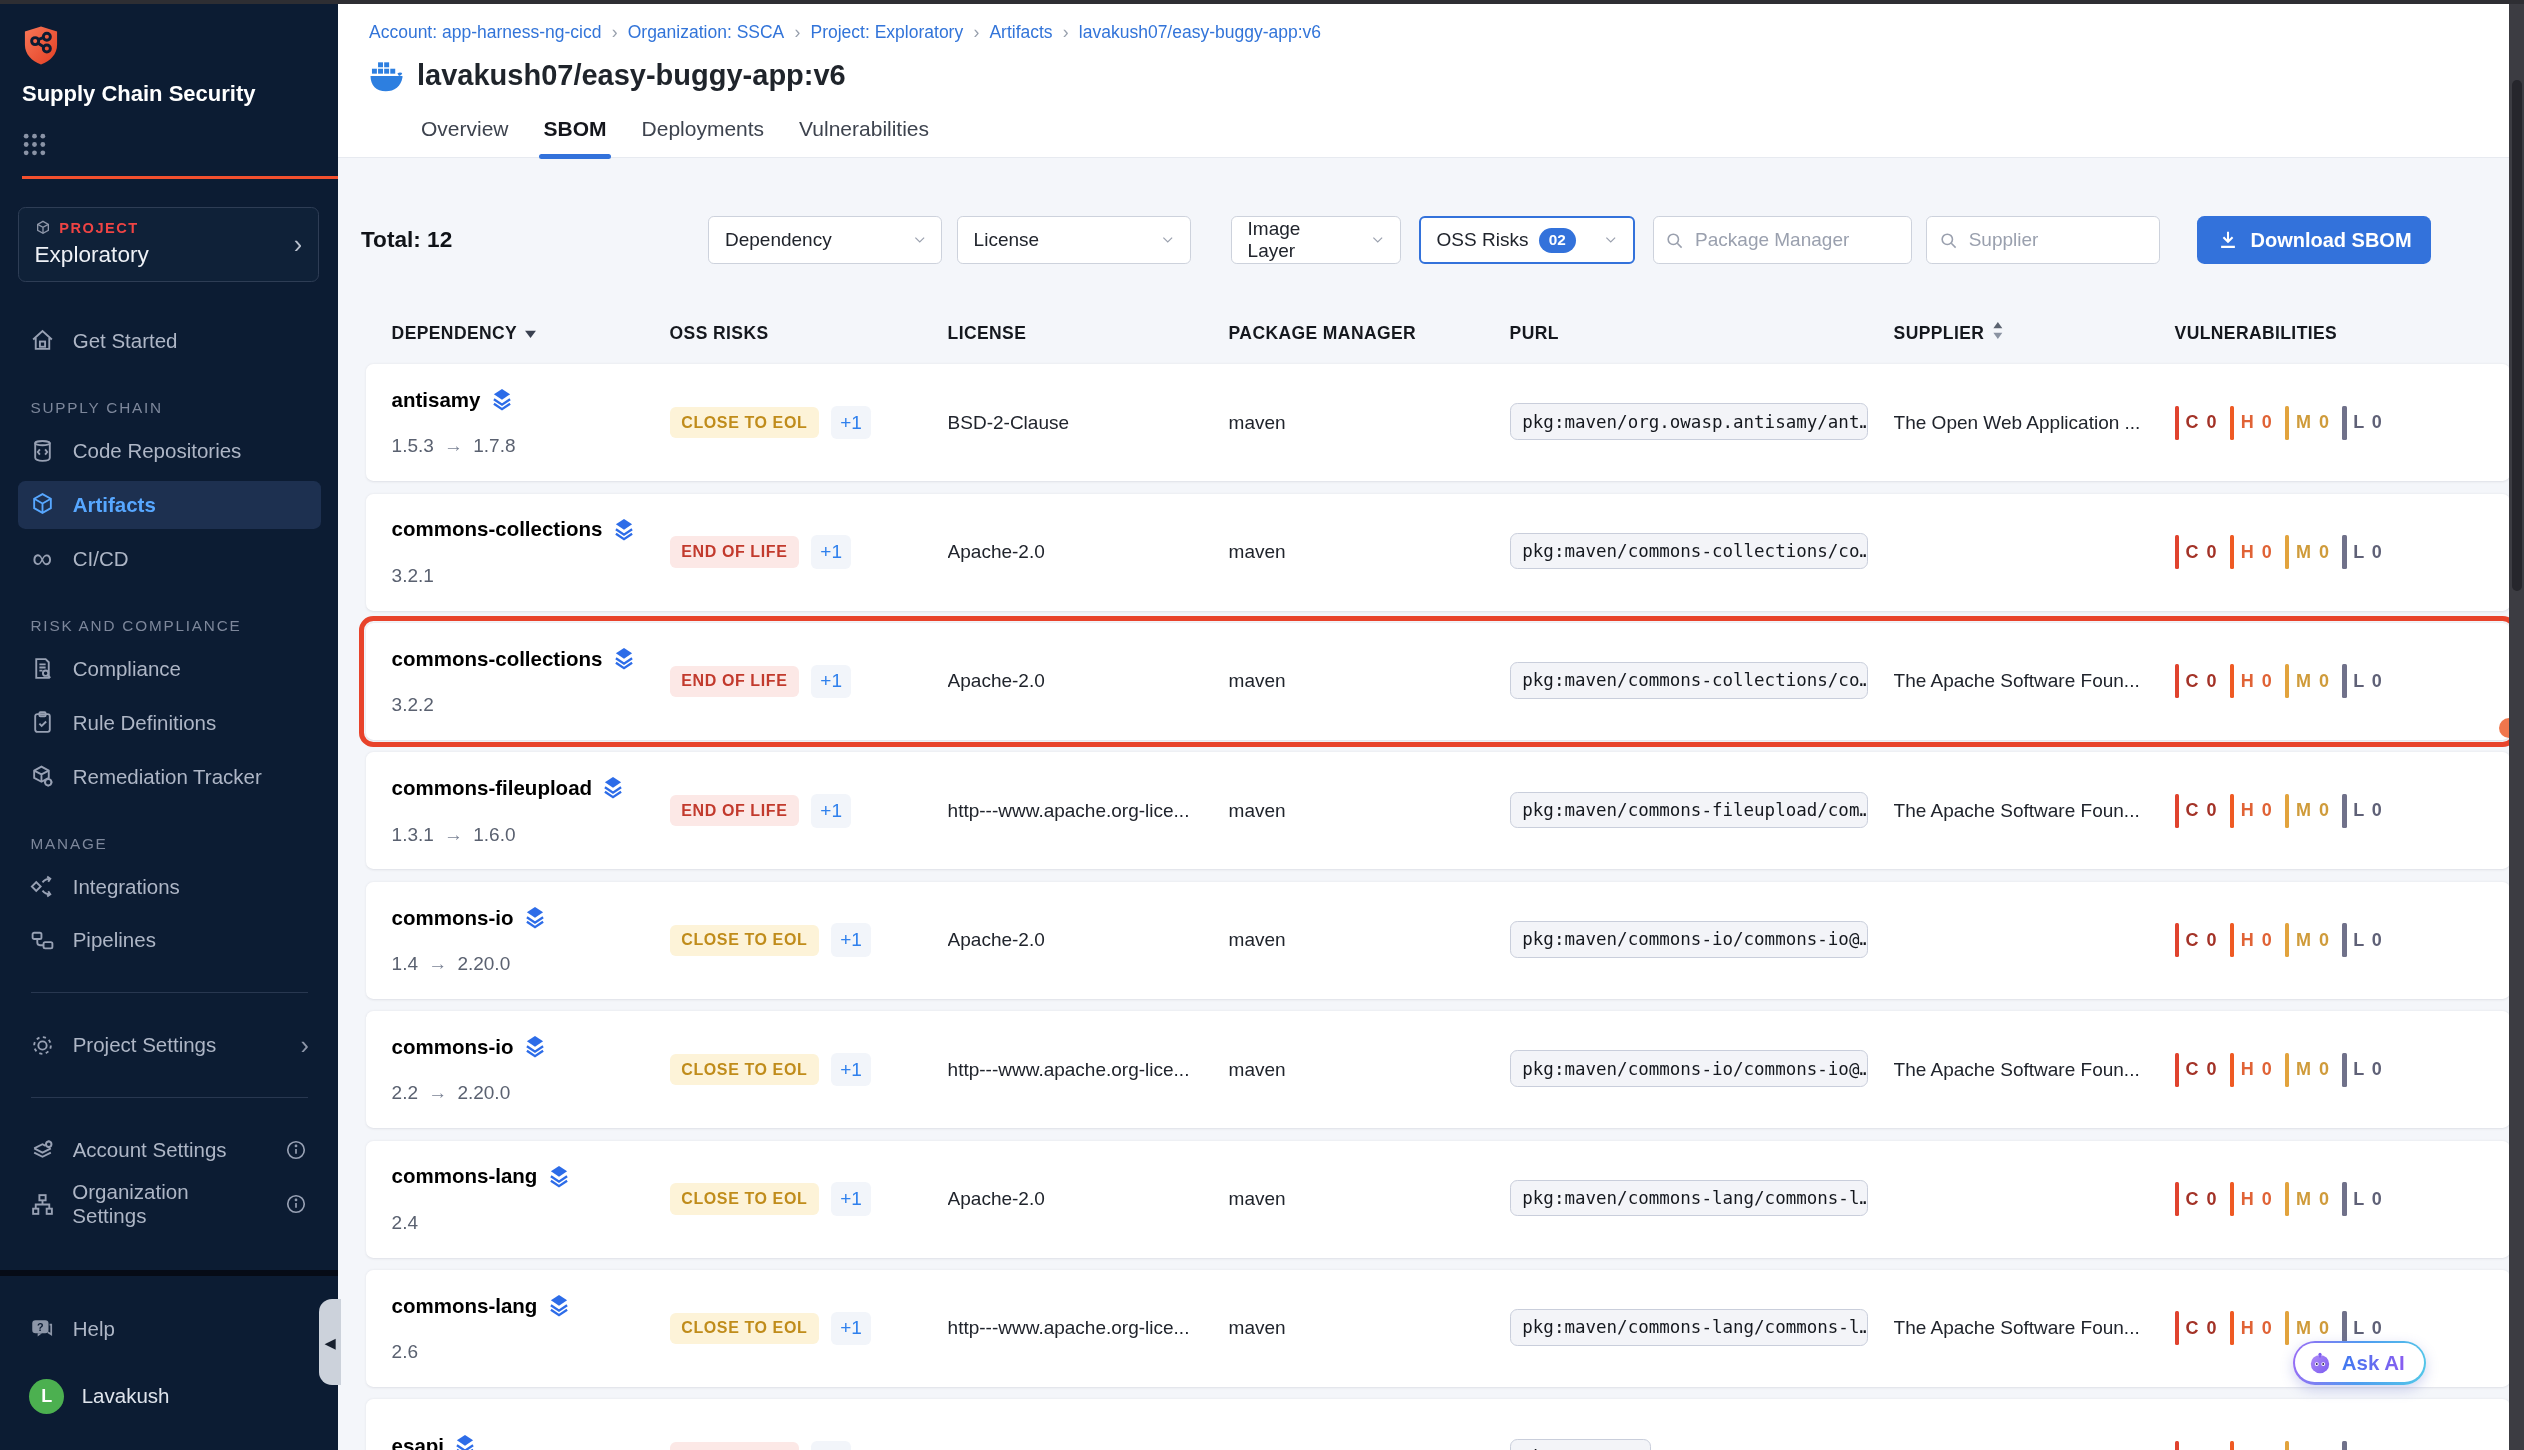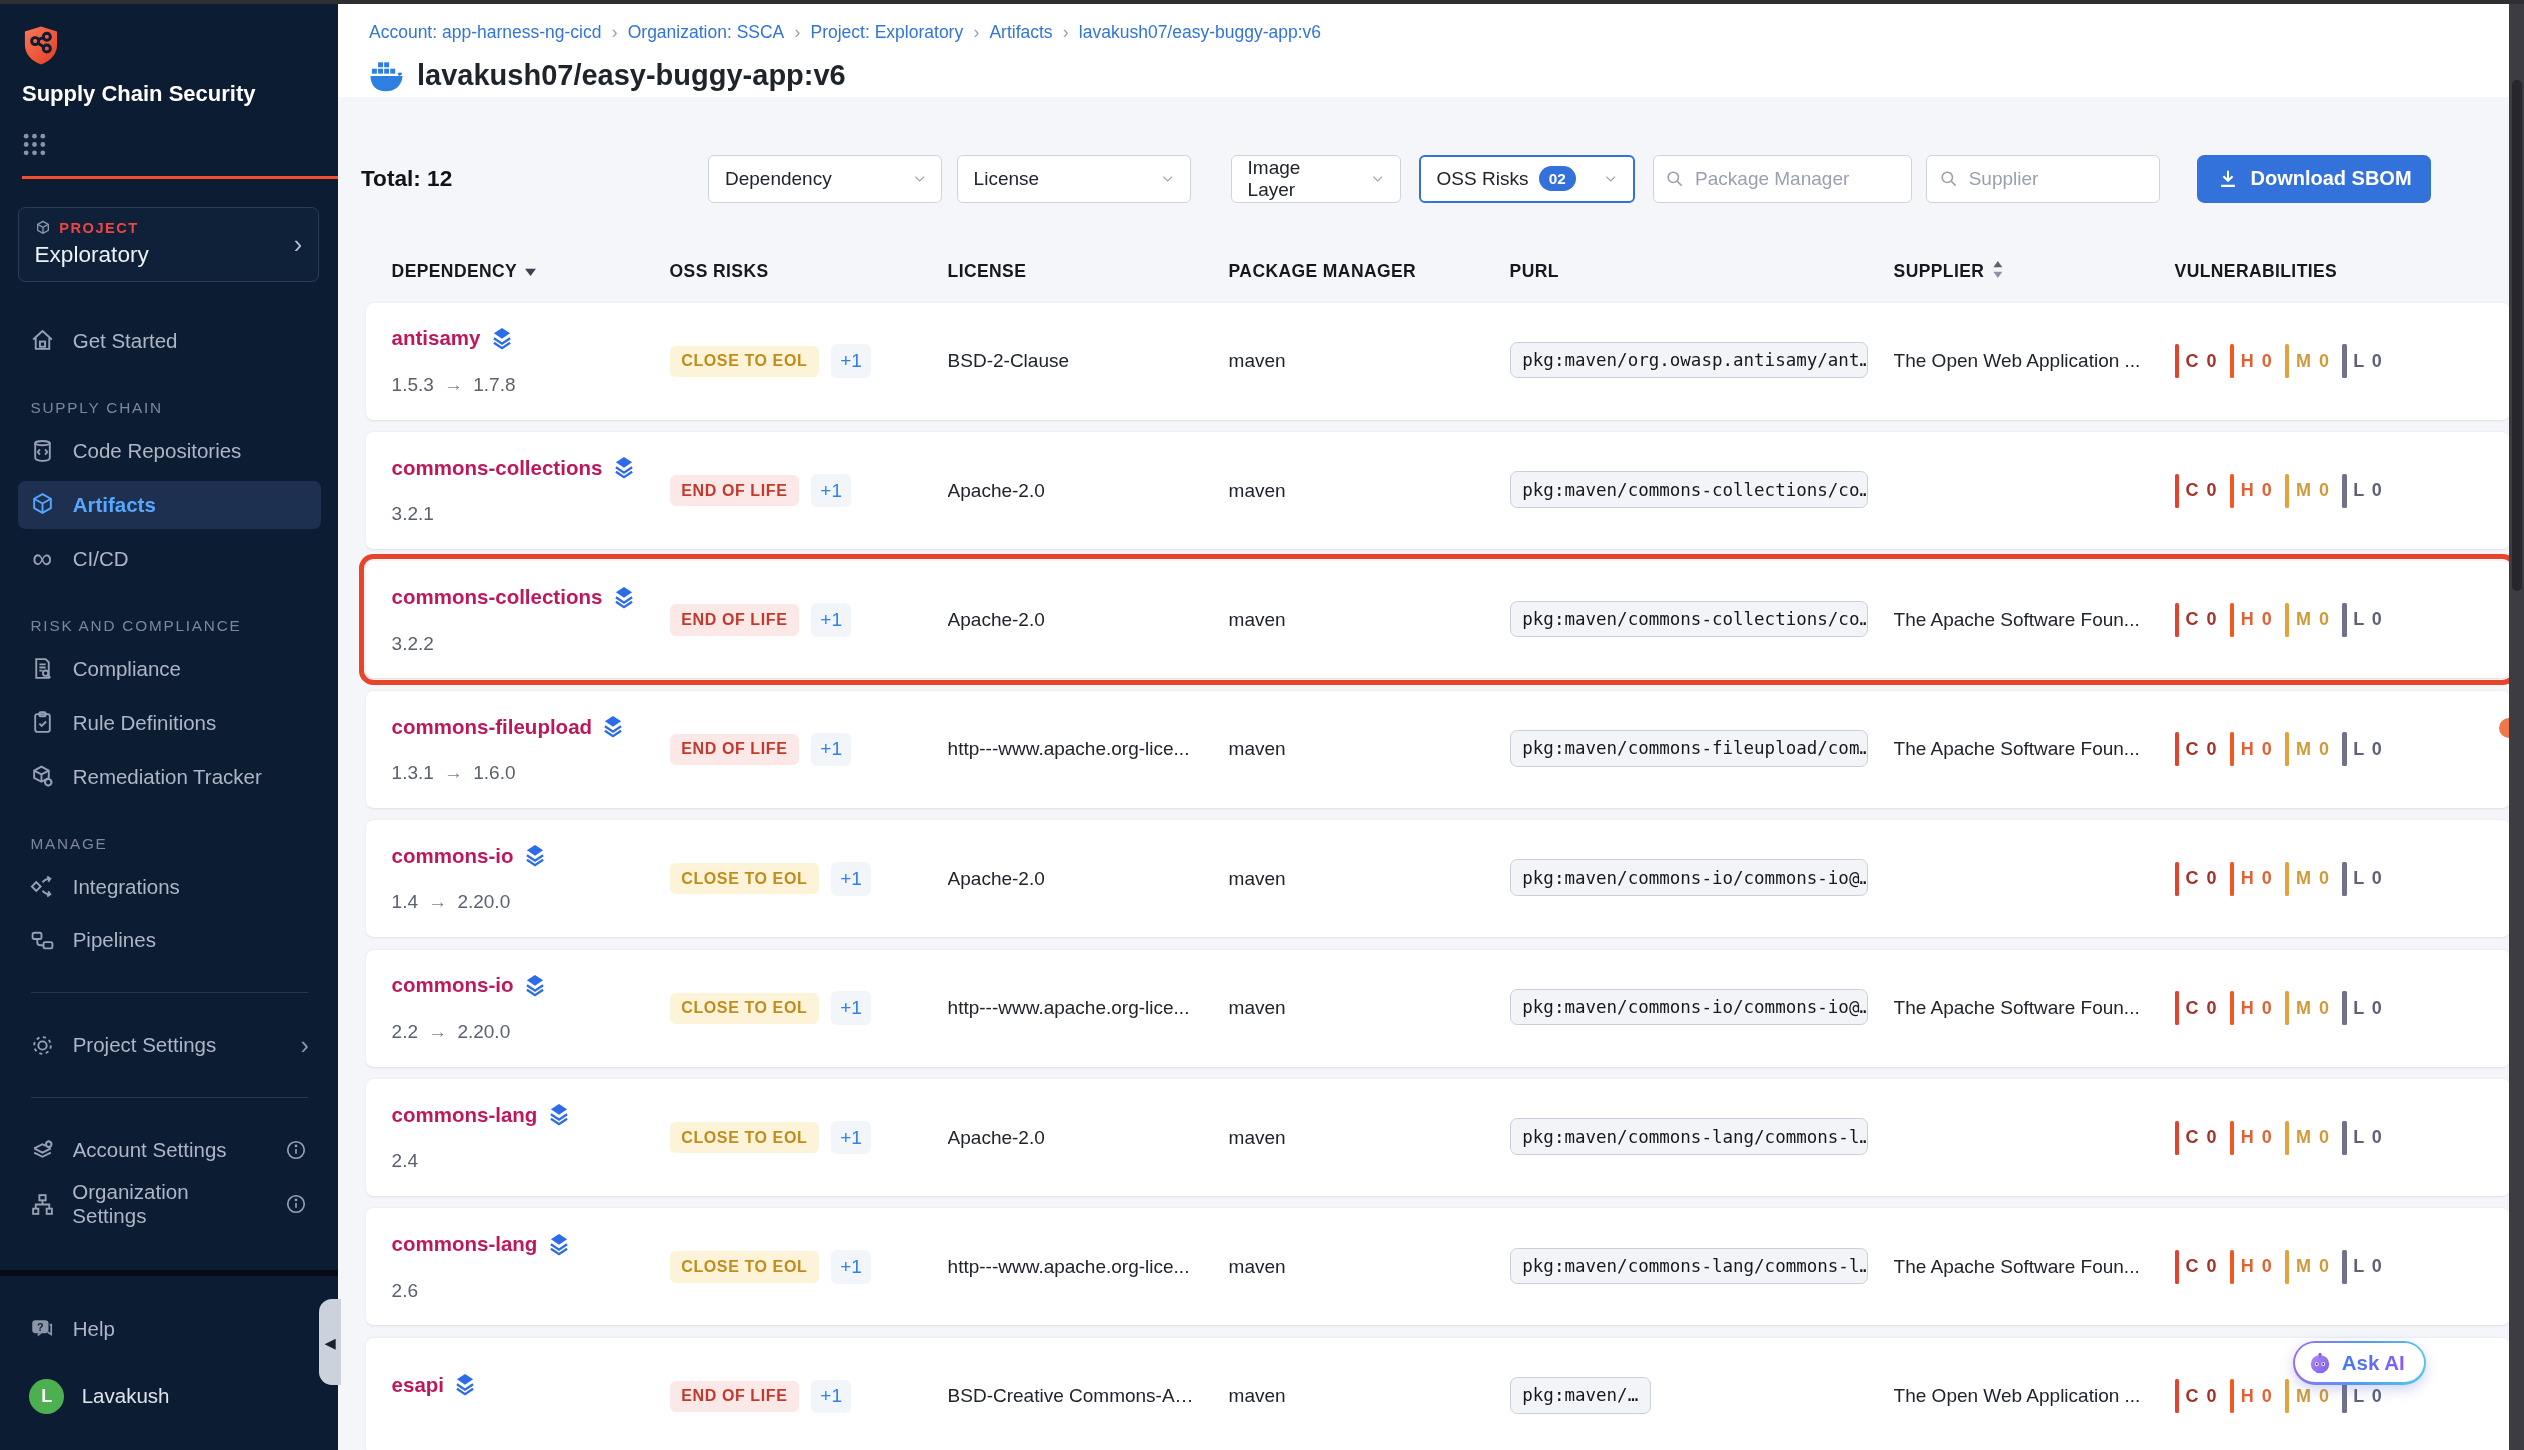--- a/index.html
+++ b/index.html
@@ -80,21 +80,21 @@
   
   .grid-cols{display:grid;grid-template-columns:278px 278px 281px 281px 384px 281px 1fr;align-items:center;}
   .col-headers{margin:57px 14.6px 0 28px;padding-left:25.6px;font-size:17.5px;font-weight:bold;color:#15181e;}
   .col-h{display:flex;align-items:center;gap:7.3px;letter-spacing:0.4px;cursor:pointer;}
   .rows{margin:19px 14.6px 0 28px;}
   .row{background:#fff;border-radius:7.3px;height:117px;margin-bottom:12.4px;padding-left:25.6px;
        box-shadow:0 0.7px 2.2px rgba(35,43,60,.10);cursor:pointer;}
   .row.highlighted{outline:5.8px solid #e8432b;outline-offset:2.2px;}
   .dep-cell{display:flex;flex-direction:column;justify-content:center;gap:23.4px;}
   .dep-name-row{display:flex;align-items:center;gap:10.2px;}
-  .dep-name{font-size:20.5px;font-weight:bold;color:#be185d;}
+  .dep-name{font-size:20.5px;font-weight:bold;color:#000000;}
   .dep-version{font-size:19px;color:#5a6170;display:flex;align-items:center;gap:10.2px;}
   .v-arrow{color:#7a8294;font-size:19px;}
   .risk-cell{display:flex;align-items:center;gap:11.7px;}
   .badge{font-size:16px;font-weight:bold;letter-spacing:0.6px;padding:6.6px 11.7px;border-radius:5.8px;white-space:nowrap;}
   .badge.warning{background:#fdf3d8;color:#c08c1b;}
   .badge.danger{background:#fce8e6;color:#c23a2d;}
   .plus1{font-size:19px;color:#2f80ed;background:#f2f5fa;border-radius:5.8px;padding:5.8px 9.5px;}
   .cell-text{font-size:19px;color:#20242c;padding-right:17.5px;overflow:hidden;text-overflow:ellipsis;white-space:nowrap;}
   .purl-pill{display:inline-block;max-width:358px;border:1.5px solid #c9cedb;background:#f3f4f8;border-radius:7.3px;
              padding:7.3px 11.7px;font-family:"DejaVu Sans Mono",monospace;font-size:17.5px;color:#15181e;
@@ -372,20 +372,26 @@
               <rect x="6.2" y="1.6" width="3.4" height="3.4"></rect>
             <rect x="10.4" y="1.6" width="3.4" height="3.4"></rect>
               <rect x="14.6" y="6" width="3.4" height="3.4"></rect>
             <path d="M1 11h21.5c.5 0 .6.4.5.8C22 18 17.5 21.5 11.5 21.5 5 21.5 1 17.5 1 11z"></path>
             <path d="M19.5 9.2c1.2-.8 2.6-.6 3.3-.2-.2 1-1 1.8-2.2 2" fill="#2d7fe0"></path>
           </svg>
           </span>
         <h1 class="page-title">lavakush07/easy-buggy-app:v6</h1>
       </div>
     </header>
+    <div class="tabs" id="tabs">
+        <div class="tab">Overview</div>
+        <div class="tab active">SBOM</div>
+        <div class="tab">Deployments</div>
+        <div class="tab">Vulnerabilities</div>
+      </div>
 
     <div class="toolbar">
       <div class="total">
         <span>Total:</span> <span>12</span>
       </div>
       <span id="dropdowns" style="display:contents;"><div class="dd dd-0">
             <span>Dependency</span>
             <span class="dd-chev icn">
               <svg width="17.5" height="17.5" viewBox="0 0 24 24" stroke="currentColor" stroke-width="1.6" fill="none">
                 <path d="M6 9l6 6 6-6"></path>

